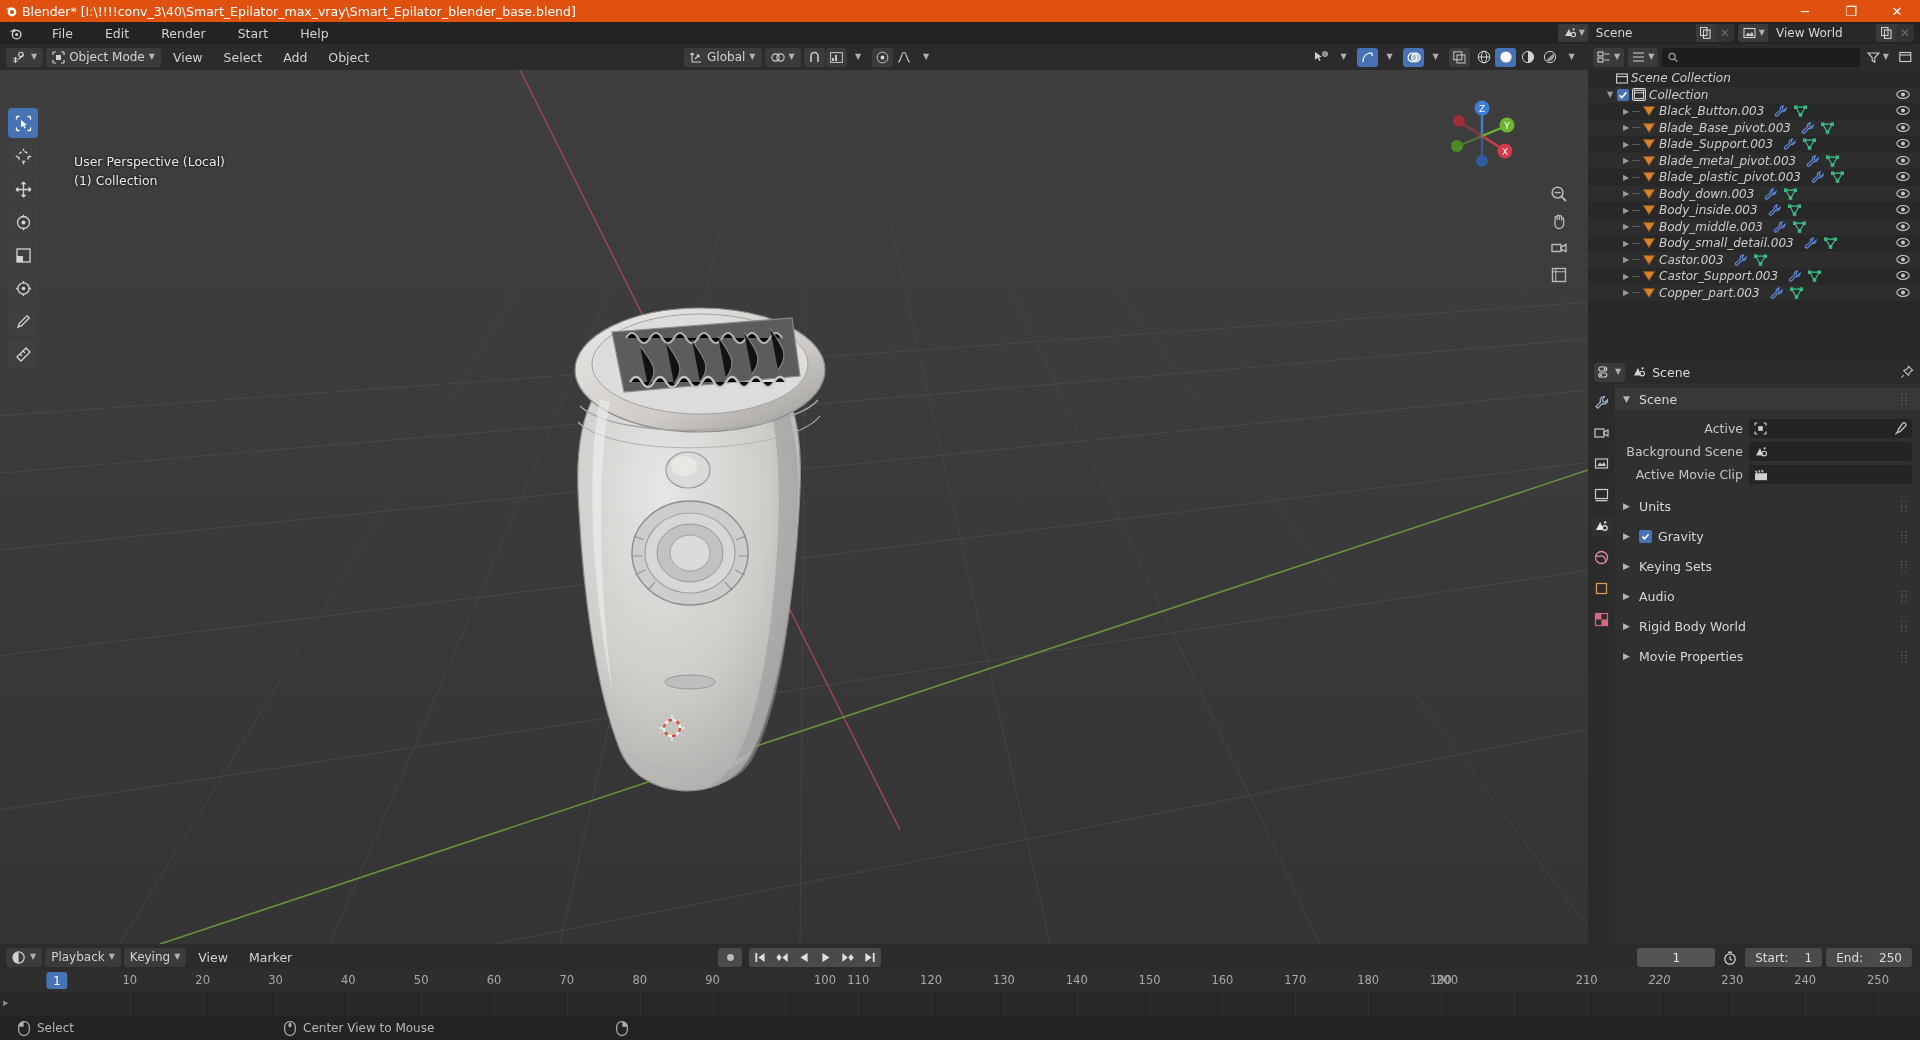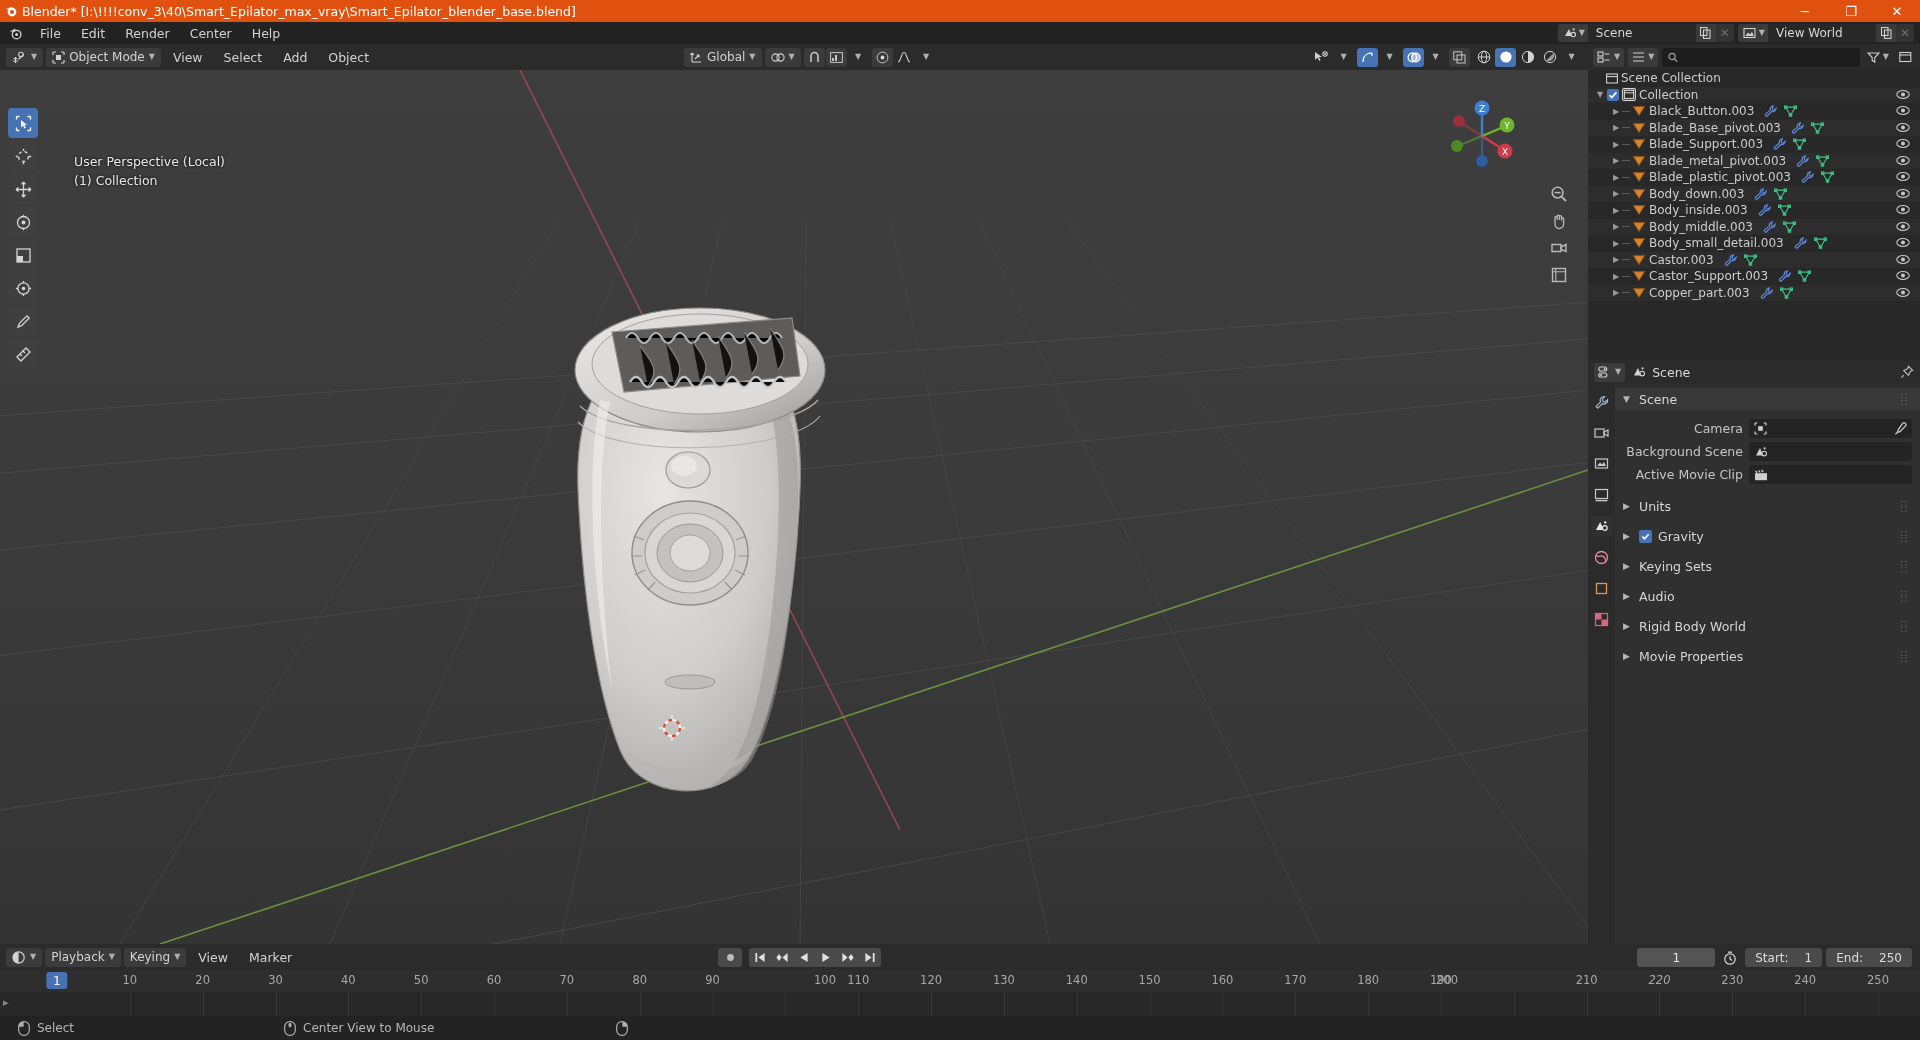--- a/index.html
+++ b/index.html
@@ -20,21 +20,21 @@
     display:flex; align-items:center;
   }
   .titlebar .tb-ico { width:22px; height:22px; display:flex; align-items:center; justify-content:center; }
   .titlebar .tb-text { font-size:12.5px; color:#ffffff; white-space:nowrap; }
   .tb-buttons { margin-left:auto; display:flex; height:22px; }
   .tb-btn { width:46px; height:22px; display:flex; align-items:center; justify-content:center; color:#fff; font-size:13px; }
 
   
   .topbar {
     position:absolute; left:0; top:22px; width:1920px; height:22px;
-    background:#232323; display:flex; align-items:stretch;
+    background:#232323; display:flex; align-items:stretch;gap:12px;
   }
   .blender-logo { width:30px; display:flex; align-items:center; justify-content:center; }
   .menu-item { padding:0 10px; display:flex; align-items:center; font-size:12.5px; color:#d2d2d2; white-space:nowrap; }
   .wkspace-tabs { display:flex; align-items:flex-end; margin-left:10px; }
   .wtab {
     padding:2px 11px 3px; font-size:12.5px; color:#9d9d9d; white-space:nowrap;
     border-radius:4px 4px 0 0; display:flex; align-items:center; height:20px; margin-right:1px;
   }
   .wtab.active { background:#303030; color:#e6e6e6; }
   .wtab.plus { color:#b9b9b9; padding:0 8px; font-size:15px; }
@@ -77,21 +77,21 @@
   .nav-btn { width:23px; height:23px; display:flex; align-items:center; justify-content:center; }
 
   
   .outliner { position:absolute; left:1588px; top:44px; width:332px; height:316px; background:#282828; }
   .ol-header { height:26px; background:#2b2b2b; display:flex; align-items:center; padding:0 5px; gap:4px; }
   .ol-dropdown { height:19px; background:#3b3b3b; border-radius:3px; display:flex; align-items:center; padding:0 4px; gap:3px; }
   .ol-search { height:19px; background:#1d1d1d; border-radius:3px; flex:1; display:flex; align-items:center; padding:0 6px; gap:5px; min-width:20px; }
   .ol-search input { background:transparent; border:0; outline:0; color:#c9c9c9; font-size:11.5px; width:100%; font-family:inherit; }
   .ol-filter { height:19px; display:flex; align-items:center; gap:3px; padding:0 3px; }
   .ol-rows { position:absolute; top:26px; left:0; right:0; bottom:0; overflow:hidden; }
-  .ol-row { height:16.5px; display:flex; align-items:center; font-size:12px; color:#ccc; position:relative; padding-left:6px; }
+  .ol-row { height:16.5px; display:flex; align-items:center; font-size:12px; color:#ccc; position:relative; padding-left:16px;font-style:italic; }
   .ol-row.alt { background:#2d2d2d; }
   .ol-row .disc { width:12px; display:flex; align-items:center; justify-content:center; color:#9a9a9a; font-size:8px; }
   .ol-row .chk { width:13px; height:13px; margin-right:3px; display:flex; align-items:center; justify-content:center; }
   .ol-row .name { white-space:nowrap; margin-left:3px; }
   .ol-row .icons { display:flex; align-items:center; gap:7px; margin-left:10px; }
   .ol-row .eye { position:absolute; right:10px; top:1px; }
 
   
   .props { position:absolute; left:1588px; top:360px; width:332px; height:584px; background:#303030; }
   .props-header { height:24px; background:#2b2b2b; display:flex; align-items:center; padding:0 6px; gap:7px; }
@@ -164,21 +164,21 @@
     <span class="blender-logo">
       <svg width="15" height="15" viewBox="0 0 15 15">
         <circle cx="8.6" cy="8.6" r="4.3" fill="none" stroke="#d2d2d2" stroke-width="1.3"></circle>
         <circle cx="8.6" cy="8.6" r="1.5" fill="#d2d2d2"></circle>
         <path d="M1.6 5.4 L7.4 2.6 L7 5.8 Z" fill="#d2d2d2"></path>
       </svg>
     </span>
     <div class="menu-item">File</div>
     <div class="menu-item">Edit</div>
     <div class="menu-item">Render</div>
-    <div class="menu-item">Center</div>
+    <div class="menu-item">Start</div>
     <div class="menu-item">Help</div>
 
 
     <div class="topbar-right">
       <div class="id-block">
         <span class="id-icon-btn">
           <svg width="14" height="12" viewBox="0 0 14 12">
             <path d="M2 9 L6 2 L9 9 Z" fill="#d2d2d2"></path>
               <circle cx="10.3" cy="7.6" r="2.2" fill="none" stroke="#d2d2d2" stroke-width="1.1"></circle>
             <circle cx="10.6" cy="2.4" r="1.1" fill="#d2d2d2"></circle>
@@ -1103,21 +1103,21 @@
     <div class="props-body">
       <div class="panel-hdr open">
         <span class="tri">▼</span>
         <span>Scene</span>
         <span class="dots">::::</span>
       </div>
 
       <div style="height:6px"></div>
 
       <div class="prop-row">
-        <span class="prop-label">Camera</span>
+        <span class="prop-label">Active</span>
         <span class="prop-field">
           <svg width="13" height="13" viewBox="0 0 13 13">
               <path d="M1 1 L1 3.4 M1 1 L3.4 1 M12 1 L9.6 1 M12 1 L12 3.4 M1 12 L1 9.6 M1 12 L3.4 12 M12 12 L12 9.6 M12 12 L9.6 12" stroke="#cfcfcf" stroke-width="1.2" fill="none"></path>
               <rect x="4.2" y="4.2" width="4.6" height="4.6" fill="#cfcfcf"></rect>
             </svg>
           <span class="eyedrop">
             <svg width="13" height="13" viewBox="0 0 13 13">
                 <path d="M8.6 1.4 A1.9 1.9 0 0 1 11.4 4.2 L6 9.6 L3.4 10.4 L4.2 7.8 Z" fill="none" stroke="#cfcfcf" stroke-width="1.2"></path>
                 <path d="M3.4 10.4 L1.4 12.2" stroke="#cfcfcf" stroke-width="1.2"></path>
               </svg>

